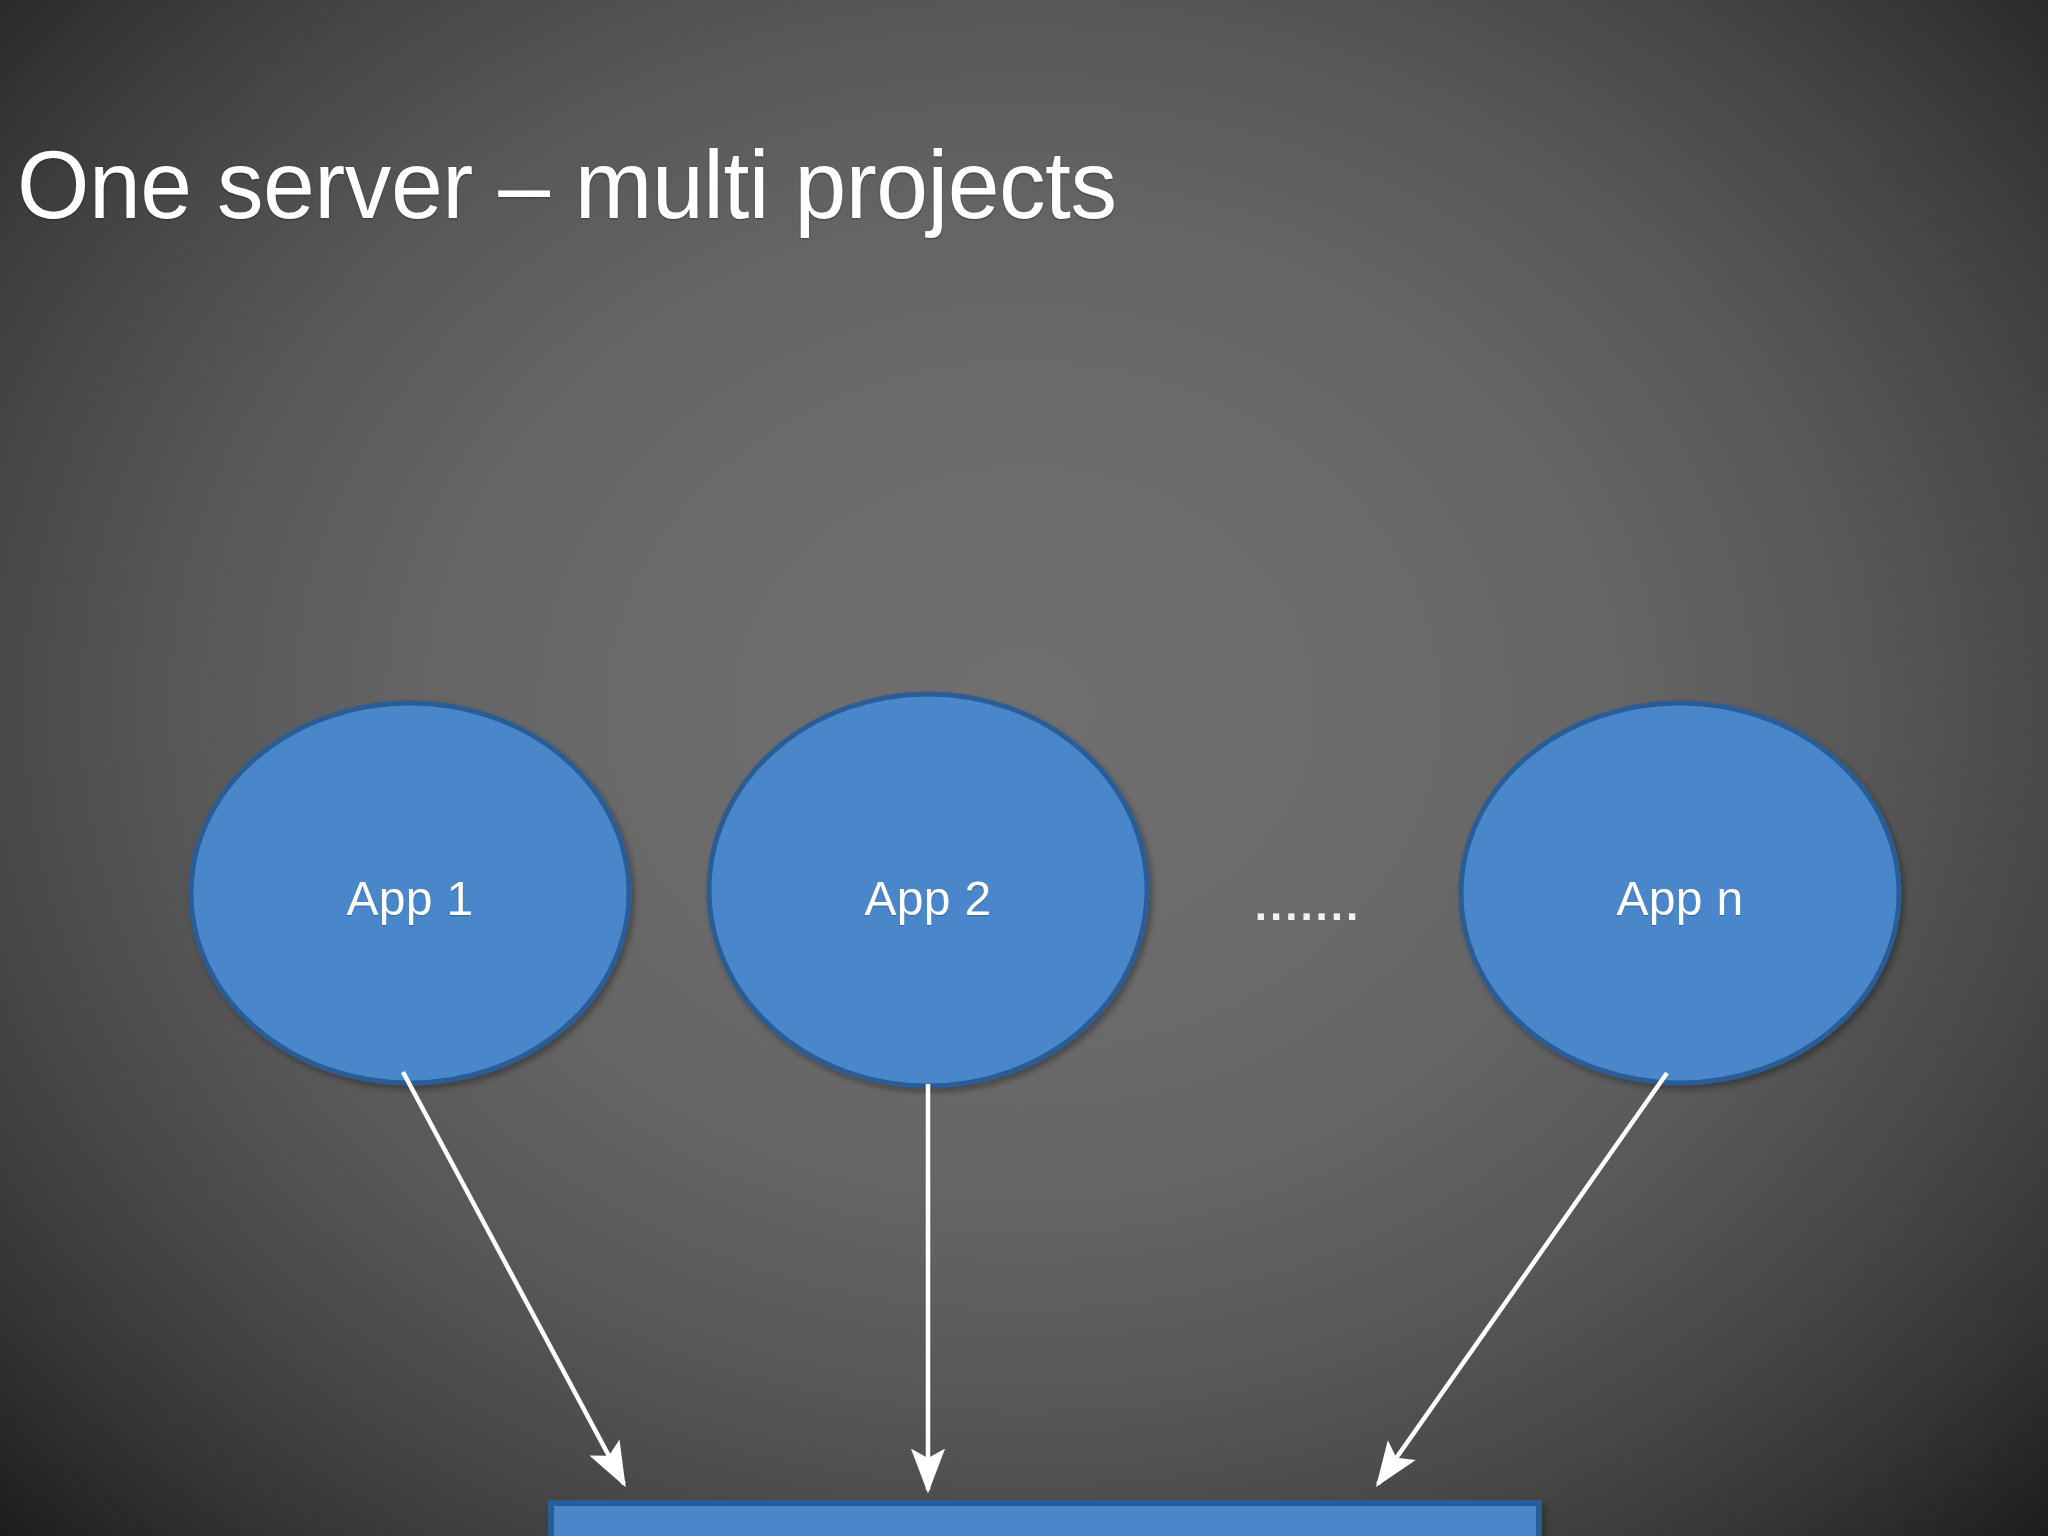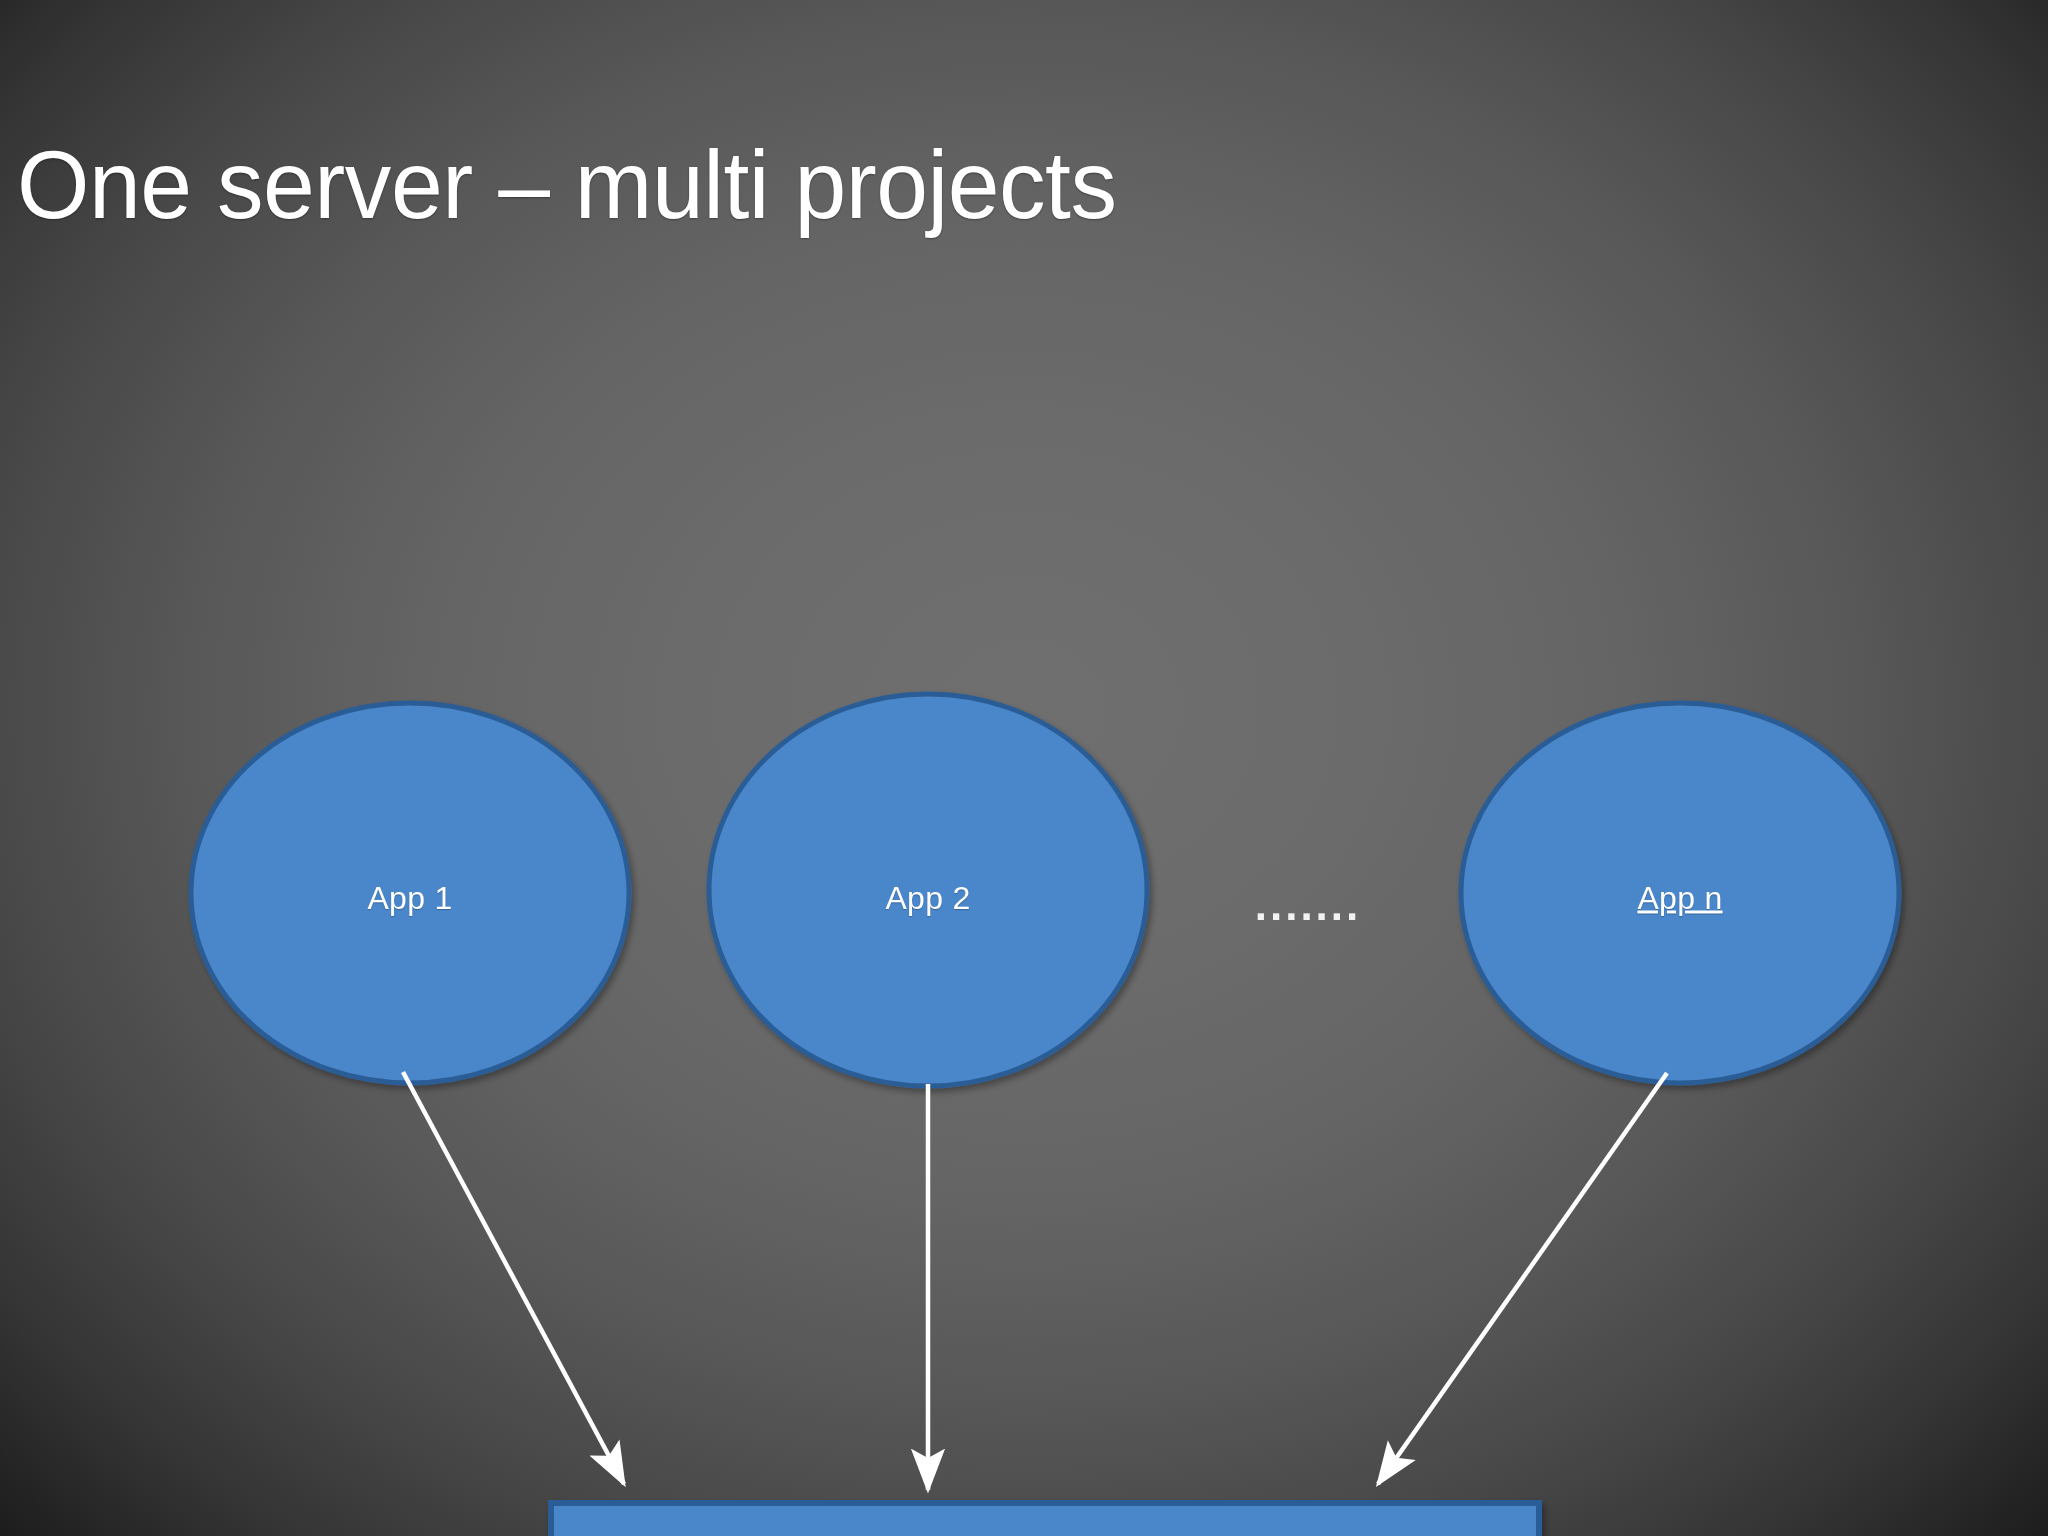--- a/index.html
+++ b/index.html
@@ -43,21 +43,21 @@
     position:absolute;
     left:0; top:0;
     width:2048px; height:1536px;
   }
 
   
   .node-label{
     position:absolute;
     color:#ffffff;
     font-family:"Liberation Sans",sans-serif;
-    font-size:32px;
+    font-size:48px;
     font-weight:400;
     text-align:center;
     white-space:nowrap;
     transform:translate(-50%,-50%);
     text-shadow:0 1px 1px rgba(0,0,0,0.25);
     letter-spacing:0.3px;
   }
   .dots-label{
     position:absolute;
     color:#f2f2f2;
@@ -94,17 +94,17 @@
 
     <rect x="551" y="1503" width="988" height="232" fill="#4a86ca" stroke="#2a5d96" stroke-width="6" filter="url(#softshadow)"></rect>
 
     <line x1="403" y1="1072" x2="624" y2="1484" stroke="#ffffff" stroke-width="4.5" marker-end="url(#arrowhead)"></line>
     <line x1="928" y1="1084" x2="928" y2="1490" stroke="#ffffff" stroke-width="4.5" marker-end="url(#arrowhead)"></line>
     <line x1="1667" y1="1073" x2="1378" y2="1484" stroke="#ffffff" stroke-width="4.5" marker-end="url(#arrowhead)"></line>
   </svg>
 
   <div class="node-label" style="left:410px; top:898px;">App 1</div>
   <div class="node-label" style="left:928px; top:898px;">App 2</div>
-  <div class="node-label" style="left:1680px; top:898px;text-decoration:underline;">App n</div>
+  <div class="node-label" style="left:1680px; top:898px;">App n</div>
 
   <div class="dots-label" style="left:1308px; top:905px;">.......</div>
 
 </div>
 
 </body></html>

